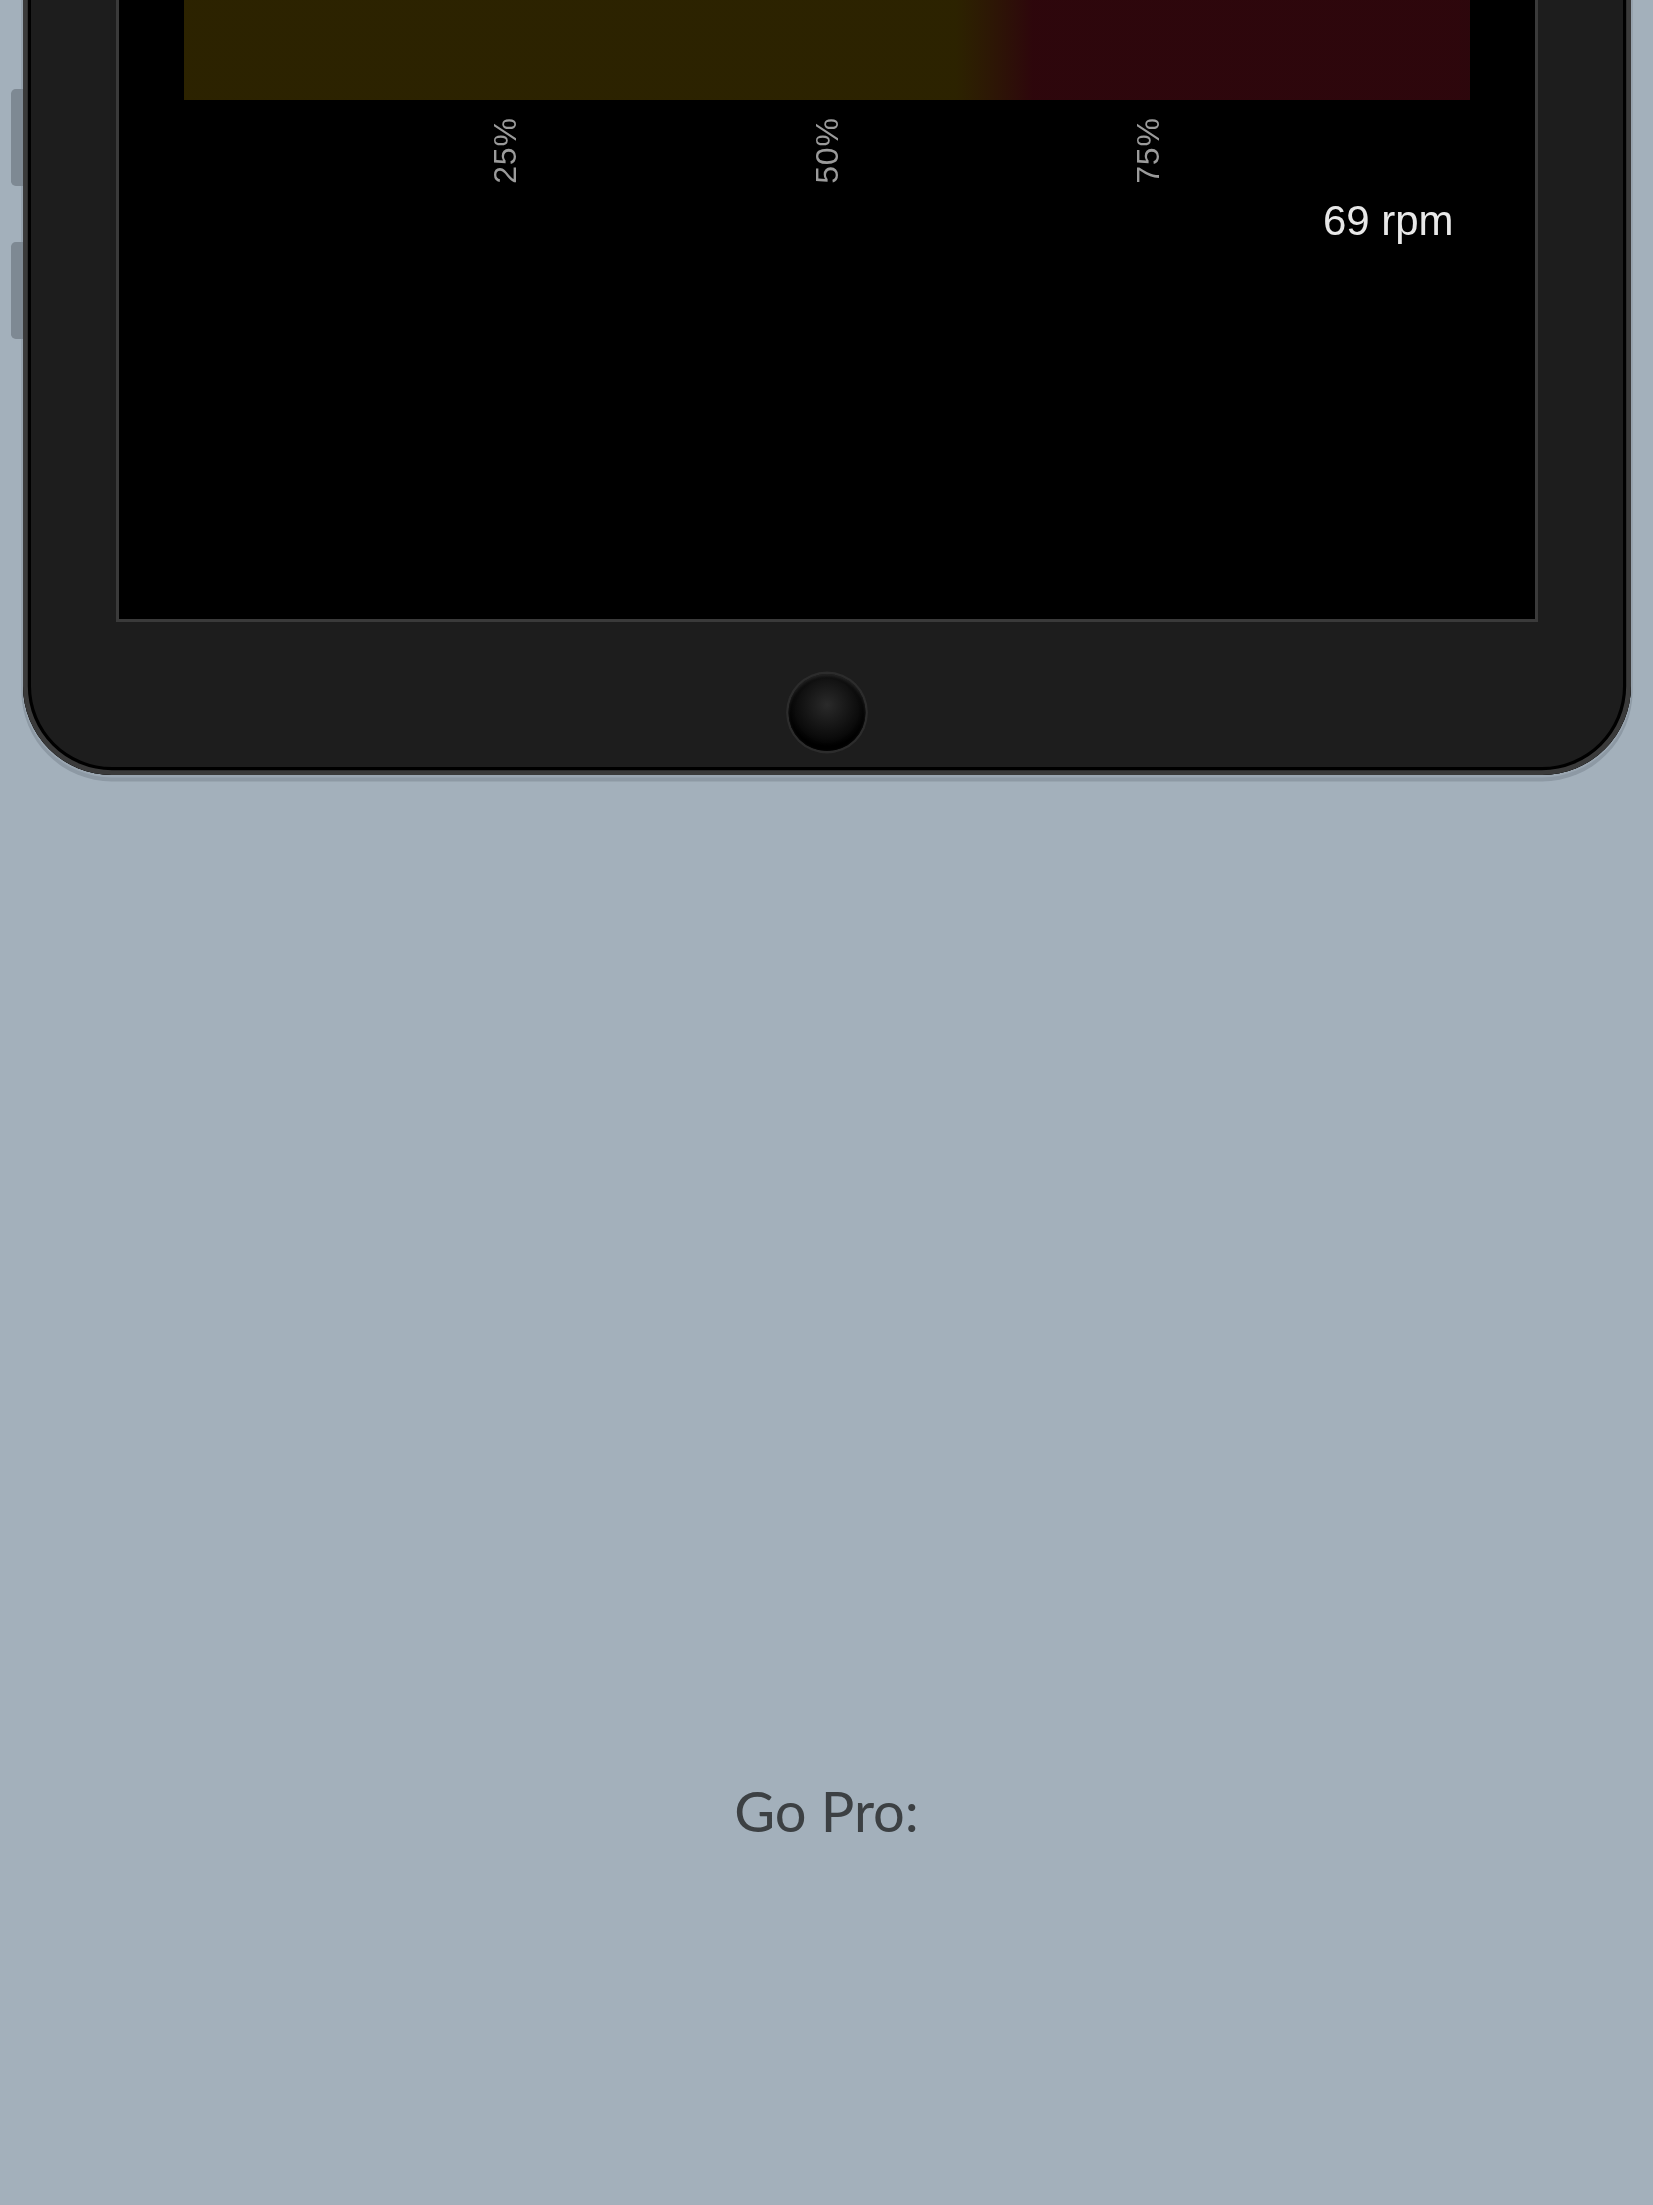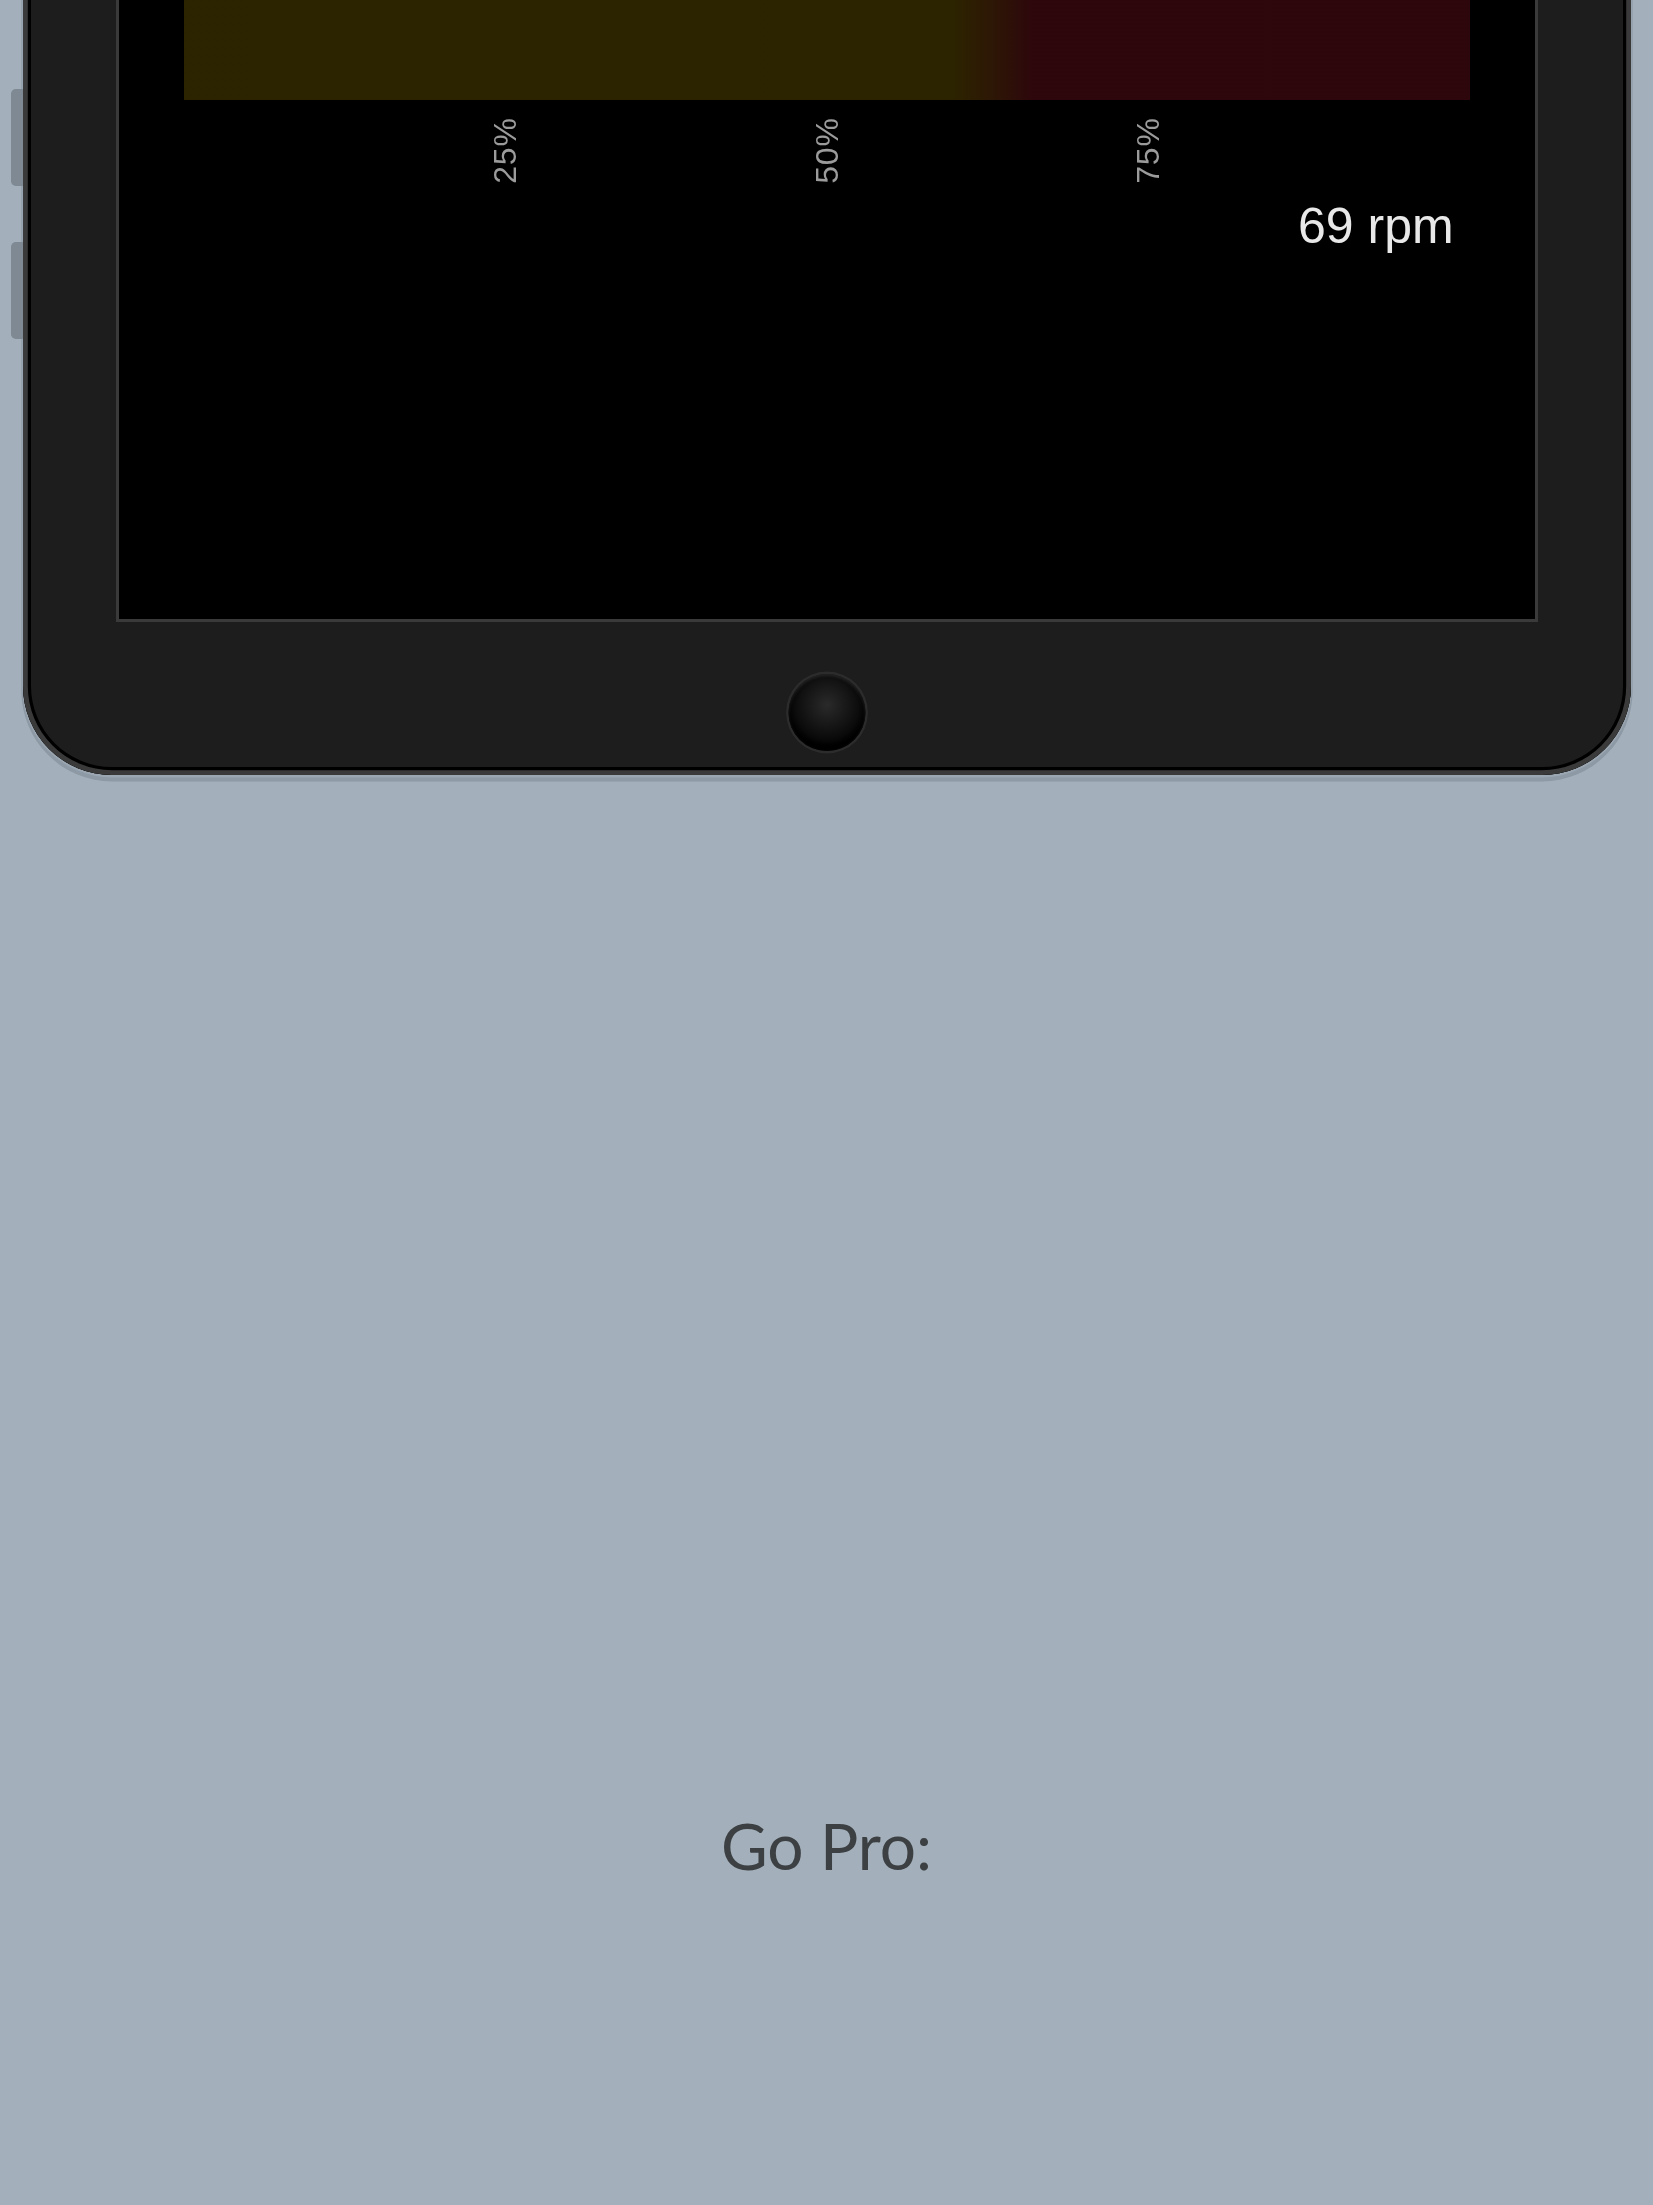--- a/index.html
+++ b/index.html
@@ -83,35 +83,35 @@
     color: #9b9b9b;
     font-size: 32px;
     letter-spacing: 0.8px;
   }
 
   .rpm-label {
     position: absolute;
     right: 81px;
     top: 904px;
     color: #e8e8e8;
-    font-size: 50px;
+    font-size: 42px;
     font-weight: 500;
   }
 
   
   .caption {
     position: absolute;
     left: 0; right: 0;
     top: 1776px;
     text-align: center;
     color: #3c4043;
     font-family: "Lato", "Helvetica Neue", Arial, sans-serif;
     font-weight: 400;
   }
-  .caption .line1 { font-size: 64px; line-height: 1.25; margin-top: 30px; }
+  .caption .line1 { font-size: 56px; line-height: 1.25; }
   .caption .line2 { font-size: 86px; line-height: 1.25; }
 </style>
 </head>
 <body>
 
 <div class="tablet">
   <span class="side-btn b1"></span>
   <span class="side-btn b2"></span>
 
   <div class="screen">

